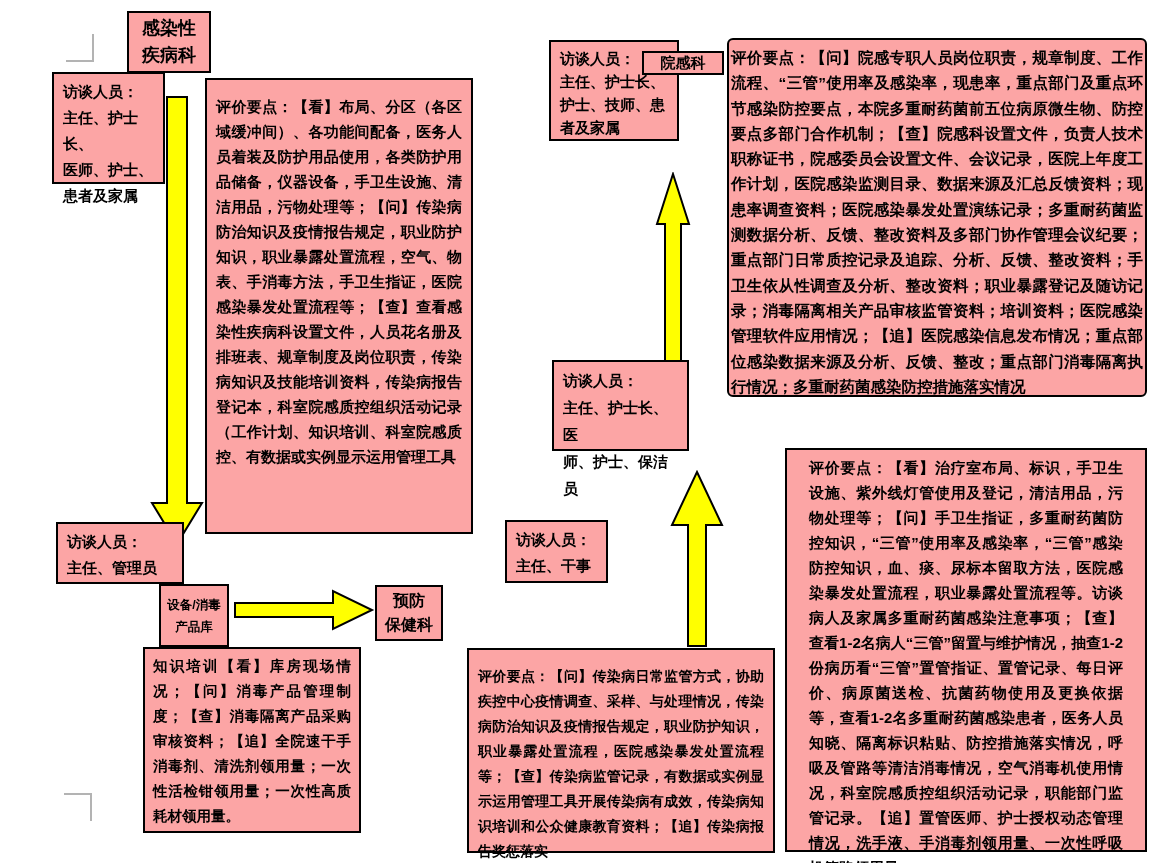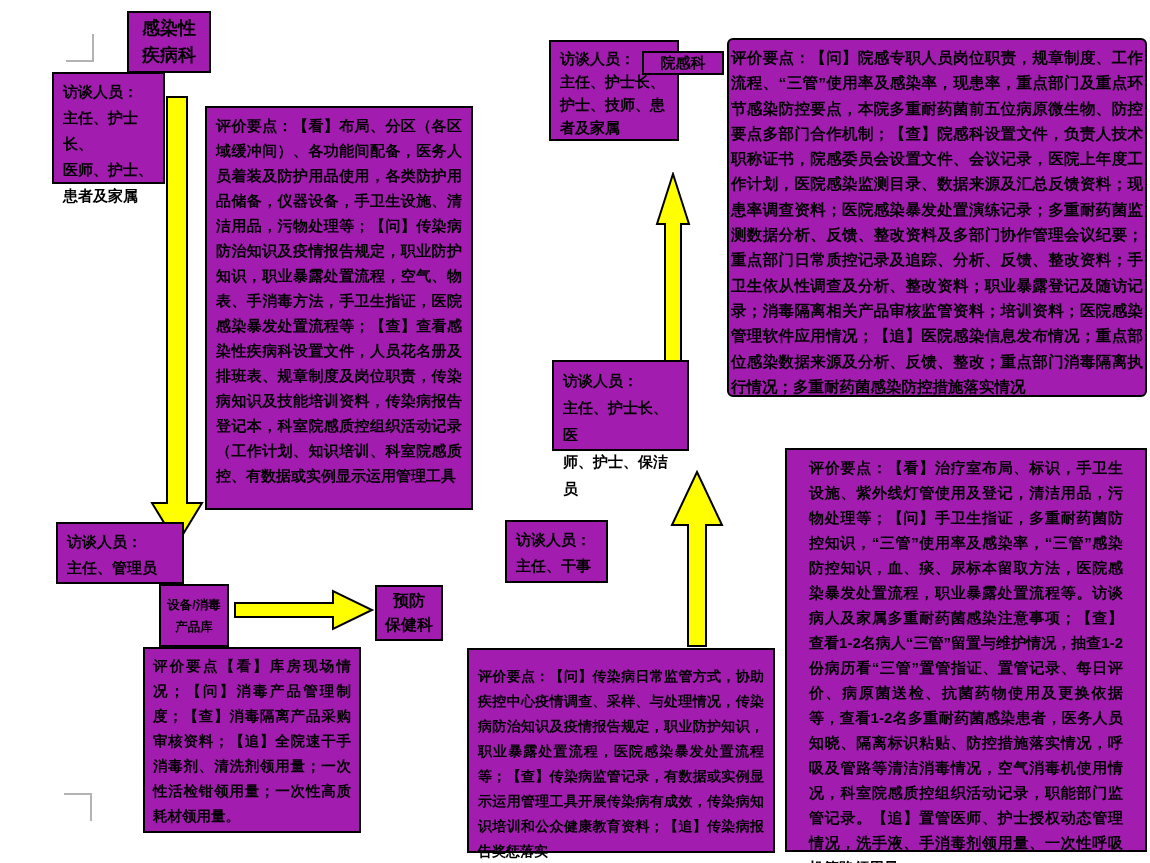--- a/index.html
+++ b/index.html
@@ -1,29 +1,29 @@
 <!DOCTYPE html>
 <html><head>
 <meta charset="utf-8">
 <style>
   html,body{margin:0;padding:0;background:#ffffff;}
   .canvas{position:relative;width:1150px;height:863px;background:#ffffff;
           font-family:"Liberation Sans","DejaVu Sans",sans-serif;color:#000;overflow:hidden;}
-  .box{position:absolute;background:#a21caf;border:2px solid #000;box-sizing:border-box;}
+  .box{position:absolute;background:#fca5a5;border:2px solid #000;box-sizing:border-box;}
   .title{display:flex;align-items:center;justify-content:center;text-align:center;
          font-weight:bold;white-space:pre-line;}
   .iv{white-space:pre-line;font-weight:bold;font-size:15px;line-height:26px;padding:5px 9px;margin-left:37px;}
   .ev{text-align:justify;font-weight:600;}
   .ev b{font-weight:800;}
   .arrow{position:absolute;}
   .corner{position:absolute;}
 
   .b-t-inf{left:127px;top:11px;width:84px;height:62px;font-size:18px;line-height:27px;}
   .b-iv1{left:15px;top:72px;width:113px;height:112px;}
-  .b-ev1{left:205px;top:78px;width:268px;height:404px;font-size:15px;line-height:25px;padding:5px 9px;margin-top:28px;}
+  .b-ev1{left:205px;top:78px;width:268px;height:456px;font-size:15px;line-height:25px;padding:14px 9px;}
   .b-iv2{left:19px;top:522px;width:128px;height:62px;}
   .b-eq{left:159px;top:584px;width:70px;height:63px;font-size:12.5px;line-height:22px;}
   .b-ev2{left:143px;top:647px;width:218px;height:186px;font-size:14.5px;line-height:25px;padding:5px 8px;}
   .b-t-yf{left:375px;top:585px;width:68px;height:56px;font-size:16px;line-height:24px;}
   .b-iv3{left:468px;top:520px;width:103px;height:63px;}
   .b-ev3{left:467px;top:648px;width:308px;height:205px;font-size:14px;line-height:25px;padding:14px 9px;}
   .b-iv4{left:515px;top:360px;width:137px;height:91px;line-height:27px;}
   .b-t-nk{left:650px;top:410px;width:135px;height:38px;font-size:17px;}
   .b-ev4{left:785px;top:448px;width:362px;height:404px;font-size:15px;line-height:25px;padding:5px 22px;}
   .b-iv5{left:512px;top:40px;width:130px;height:101px;line-height:23px;}
@@ -67,21 +67,21 @@
 患者及家属</div>
   <div class="box ev b-ev1">
     <b>评价要点：</b><span>【看】布局、分区（各区域缓冲间）、各功能间配备，医务人员着装及防护用品使用，各类防护用品储备，仪器设备，手卫生设施、清洁用品，污物处理等；【问】传染病防治知识及疫情报告规定，职业防护知识，职业暴露处置流程，空气、物表、手消毒方法，手卫生指证，医院感染暴发处置流程等；【查】查看感染性疾病科设置文件，人员花名册及排班表、规章制度及岗位职责，传染病知识及技能培训资料，传染病报告登记本，科室院感质控组织活动记录（工作计划、知识培训、科室院感质控、有数据或实例显示运用管理工具</span>
   </div>
 
   <div class="box iv b-iv2">访谈人员：
 主任、管理员</div>
   <div class="box title b-eq">设备/消毒
 产品库</div>
   <div class="box ev b-ev2">
-    <b>评价要点</b><span>【看】库房现场情况；【问】消毒产品管理制度；【查】消毒隔离产品采购审核资料；【追】全院速干手消毒剂、清洗剂领用量；一次性活检钳领用量；一次性高质耗材领用量。</span>
+    <b>知识培训</b><span>【看】库房现场情况；【问】消毒产品管理制度；【查】消毒隔离产品采购审核资料；【追】全院速干手消毒剂、清洗剂领用量；一次性活检钳领用量；一次性高质耗材领用量。</span>
   </div>
 
   <div class="box title b-t-yf">预防
 保健科</div>
   <div class="box iv b-iv3">访谈人员：
 主任、干事</div>
   <div class="box ev b-ev3">
     <b>评价要点：</b><span>【问】传染病日常监管方式，协助疾控中心疫情调查、采样、与处理情况，传染病防治知识及疫情报告规定，职业防护知识，职业暴露处置流程，医院感染暴发处置流程等；【查】传染病监管记录，有数据或实例显示运用管理工具开展传染病有成效，传染病知识培训和公众健康教育资料；【追】传染病报告奖惩落实</span>
   </div>
 

